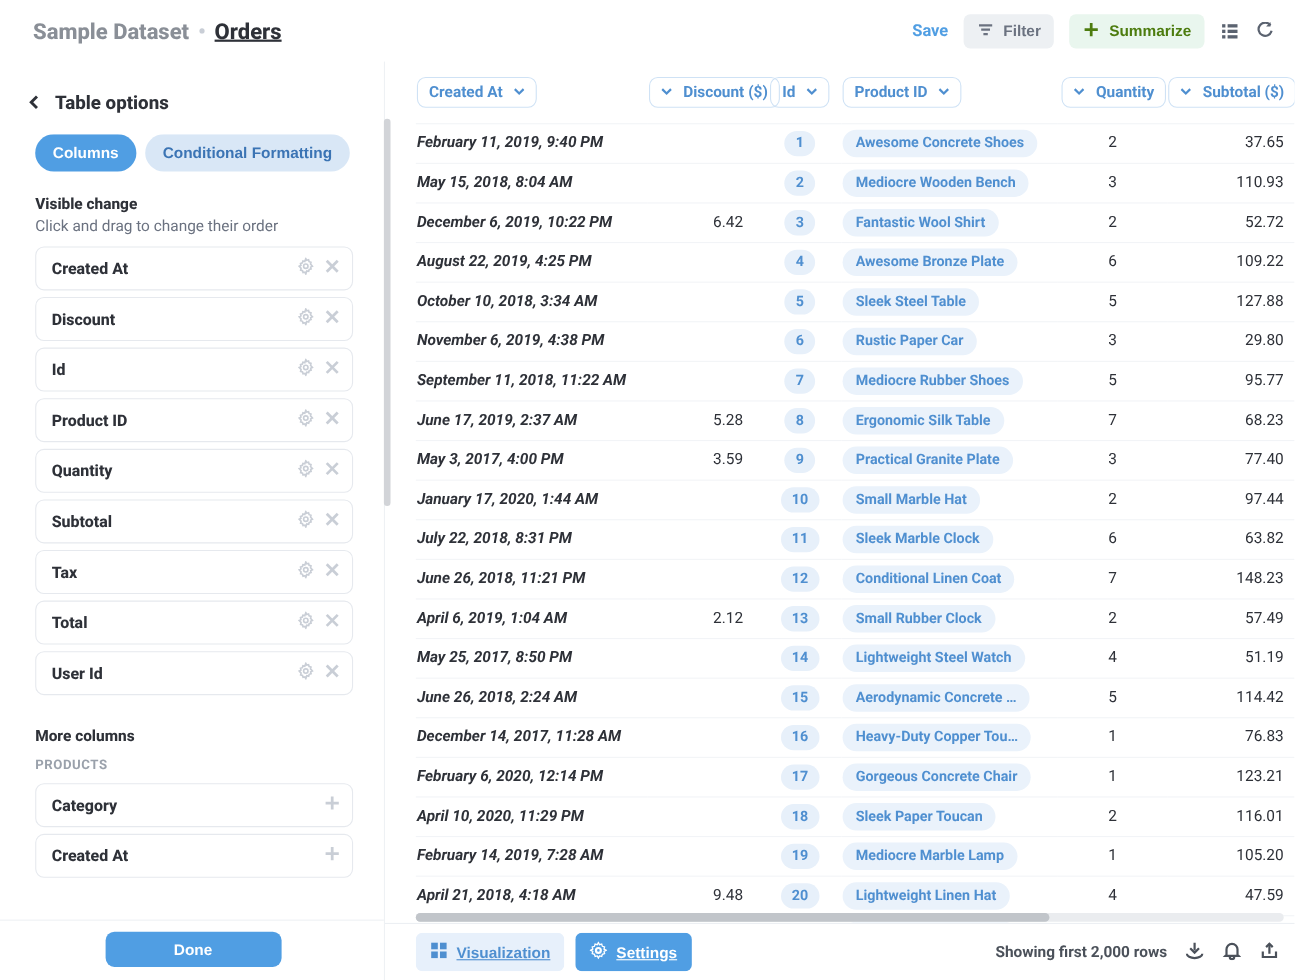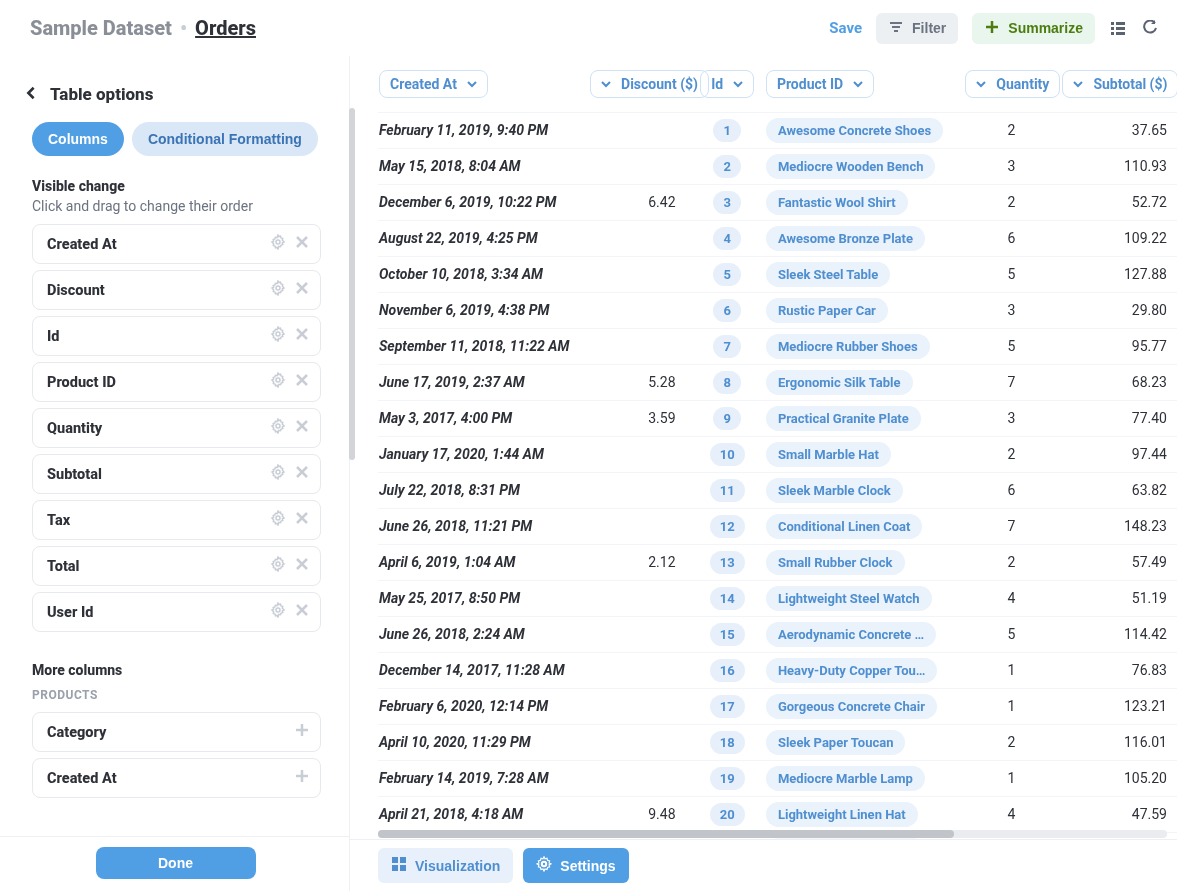--- a/index.html
+++ b/index.html
@@ -63,21 +63,21 @@
   tbody td.discount { text-align:right; padding-right:14px;}
   tbody td.id { text-align:center; }
   tbody td.quantity { text-align:right; padding-right:46px;}
   tbody td.subtotal { text-align:right; padding-right:10px;}
   .id-badge { display:inline-block; min-width:28px; text-align:center; background:#e7f0fa; color:#4f8fd0; border-radius:999px; padding:4px 10px; font-weight:700; font-size:13px; cursor:pointer; }
   .prod-badge { display:inline-block; background:#eaf2fb; color:#4f8fd0; border-radius:999px; padding:5px 12px; font-weight:700; font-size:13px; max-width:100%; overflow:hidden; text-overflow:ellipsis; vertical-align:middle; cursor:pointer; }
   .hscroll { position:absolute; left:28px; right:10px; bottom:1px; height:8px; background:#eaecef; border-radius:4px; }
   .hscroll-thumb { position:absolute; left:0; top:0; height:8px; width:73%; background:#c1c5ca; border-radius:4px; }
   .bottombar { height:52px; border-top:1px solid #eceff3; display:flex; align-items:center; justify-content:space-between; padding:0 14px 0 28px; }
   .bb-left { display:flex; gap:10px; }
-  .bb-btn { display:inline-flex; align-items:center; gap:8px; border-radius:6px; border:1px solid transparent; padding:7px 12px; font-weight:700; font-size:14px; cursor:pointer; }
+  .bb-btn { display:inline-flex; align-items:center; gap:8px; border-radius:6px; border:1px solid transparent; padding:7px 12px; font-weight:700; font-size:14px; cursor:pointer;text-decoration:underline; }
   .bb-vis { background:#e7f0fb; color:#4f8fd0; }
   .bb-set { background:#509EE3; color:#fff; }
   .bb-btn svg { width:16px; height:16px; }
   .bb-right { display:flex; align-items:center; gap:16px; color:#4b515a; font-weight:700; font-size:14px; }
   .bb-right svg { width:18px; height:18px; color:#4b515a; cursor:pointer; }
 
   tbody tr.fade td { color:#bfc4cc; }
   tbody tr.fade .id-badge, tbody tr.fade .prod-badge { opacity:0.5; }
 
   col.c-created { width:210px; }
@@ -548,15 +548,32 @@
           <span>Visualization</span>
         </button>
         <button class="bb-btn bb-set">
           <span><svg viewBox="0 0 16 16" fill="currentColor">
                 <circle cx="8" cy="8" r="2.2" fill="none" stroke="currentColor" stroke-width="2"></circle>
                 <path d="M8 0.8l1 2 2-0.5 0.6 2 2 0.6-0.5 2 2 1-2 1 0.5 2-2 0.6-0.6 2-2-0.5-1 2-1-2-2 0.5-0.6-2-2-0.6 0.5-2-2-1 2-1-0.5-2 2-0.6 0.6-2 2 0.5z" fill="none" stroke="currentColor" stroke-width="1.2"></path>
               </svg></span>
           <span>Settings</span>
         </button>
       </div>
+      <div class="bb-right">
+        <span>Showing first 2,000 rows</span>
+        <span><svg viewBox="0 0 18 18" fill="currentColor">
+              <path d="M9 2v7" stroke="currentColor" stroke-width="2" fill="none"></path>
+              <polyline points="5,7 9,11 13,7" fill="none" stroke="currentColor" stroke-width="2"></polyline>
+              <path d="M2 12 a7 4 0 0 0 14 0" fill="none" stroke="currentColor" stroke-width="2"></path>
+            </svg></span>
+        <span><svg viewBox="0 0 18 18" fill="none" stroke="currentColor" stroke-width="2">
+              <path d="M4 13 V8 a5 5 0 0 1 10 0 V13 l1 1 H3 z"></path>
+              <path d="M7 15 a2 2 0 0 0 4 0"></path>
+            </svg></span>
+        <span><svg viewBox="0 0 18 18" fill="none" stroke="currentColor" stroke-width="2">
+              <path d="M9 12 V3"></path>
+              <polyline points="6,6 9,3 12,6"></polyline>
+              <path d="M3 10 v5 h12 v-5"></path>
+            </svg></span>
+      </div>
     </div>
   </div>
 </div>
 
 </body></html>

